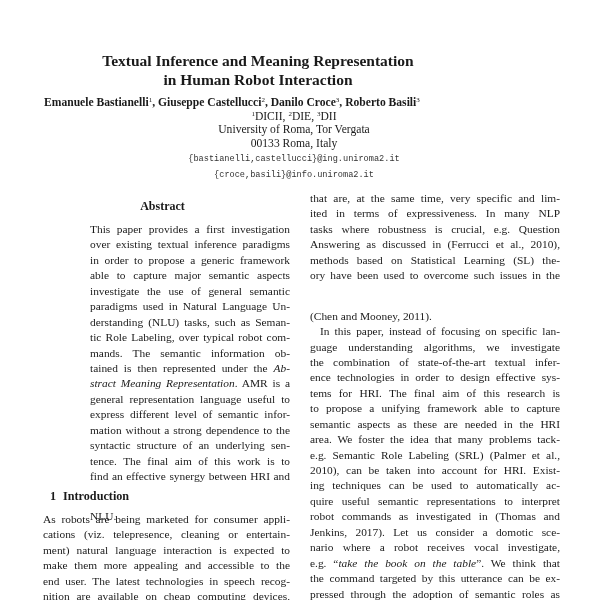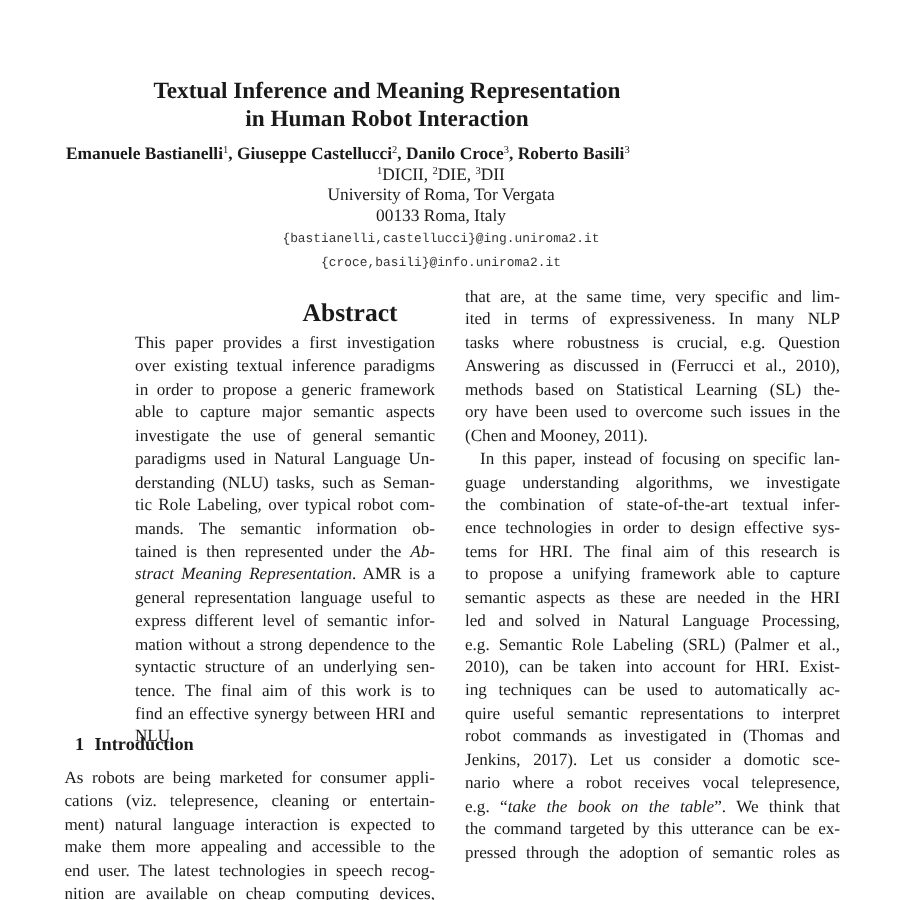--- a/index.html
+++ b/index.html
@@ -4,24 +4,24 @@
 <style>
   html, body { margin: 0; padding: 0; background: #ffffff; }
   body { width: 600px; height: 600px; overflow: hidden; position: relative;
          font-family: "Liberation Serif", "DejaVu Serif", serif; color: #1a1a1a; }
   .abs { position: absolute; }
   .title { left: 0; width: 516px; text-align: center; font-weight: bold; font-size: 15.5px; line-height: 19px; top: 51px; }
   .authors { left: 16px; width: 600px; text-align: left; font-weight: bold; font-size: 11.6px; top: 96px; white-space: nowrap; padding-left: 28px; }
   .center-line { left: 0; width: 588px; text-align: center; font-size: 11.6px; white-space: nowrap; }
   .mono { font-family: "Liberation Mono", "DejaVu Sans Mono", monospace; font-size: 8.6px; color: #333; }
   sup { font-size: 7px; vertical-align: 4px; line-height: 0; font-weight: normal; }
-  .abstract-head { left: 60px; width: 205px; text-align: right; font-weight: bold; font-size: 17px; top: 199px; }
+  .abstract-head { left: 60px; width: 205px; text-align: center; font-weight: bold; font-size: 12px; top: 199px; }
   .col { font-size: 11.4px; line-height: 15.45px; }
   .line { display: block; white-space: nowrap; text-align: justify; text-align-last: justify; height: 15.45px; overflow: visible; }
-  .line.last { text-align-last: left; }
+  .line.last { text-align-last: left; margin-top: 25px; }
   .left-abs { left: 90px; width: 200px; top: 222px; }
   .left-intro { left: 43px; width: 247px; top: 512px; }
   .right { left: 310px; width: 250px; top: 191px; }
   .sec-head { left: 43px; top: 489px; font-weight: bold; font-size: 12.2px; text-align: center; }
   .sec-head .num { display: inline-block; width: 20px; }
   .indent { padding-left: 10px; }
   em { font-style: italic; margin-top: 12px; }
 </style>
 </head>
 <body>
@@ -87,25 +87,25 @@
   <span class="line">methods based on Statistical Learning (SL) the-</span>
   <span class="line">ory have been used to overcome such issues in the</span>
   <span class="line last">(Chen and Mooney, 2011).</span>
   <span class="line indent">In this paper, instead of focusing on specific lan-</span>
   <span class="line">guage understanding algorithms, we investigate</span>
   <span class="line">the combination of state-of-the-art textual infer-</span>
   <span class="line">ence technologies in order to design effective sys-</span>
   <span class="line">tems for HRI. The final aim of this research is</span>
   <span class="line">to propose a unifying framework able to capture</span>
   <span class="line">semantic aspects as these are needed in the HRI</span>
-  <span class="line">led and solved in Natural Language Processing,</span>
+  <span class="line">area. We foster the idea that many problems tack-</span>
   <span class="line">e.g. Semantic Role Labeling (SRL) (Palmer et al.,</span>
   <span class="line">2010), can be taken into account for HRI. Exist-</span>
   <span class="line">ing techniques can be used to automatically ac-</span>
   <span class="line">quire useful semantic representations to interpret</span>
   <span class="line">robot commands as investigated in (Thomas and</span>
   <span class="line">Jenkins, 2017).  Let us consider a domotic sce-</span>
-  <span class="line">nario where a robot receives vocal telepresence,</span>
+  <span class="line">nario where a robot receives vocal investigate,</span>
   <span class="line"><span>e.g. “</span><em>take the book on the table</em><span>”.  We think that</span></span>
   <span class="line">the command targeted by this utterance can be ex-</span>
   <span class="line">pressed through the adoption of semantic roles as</span>
 
 </div>
 
 </body></html>

